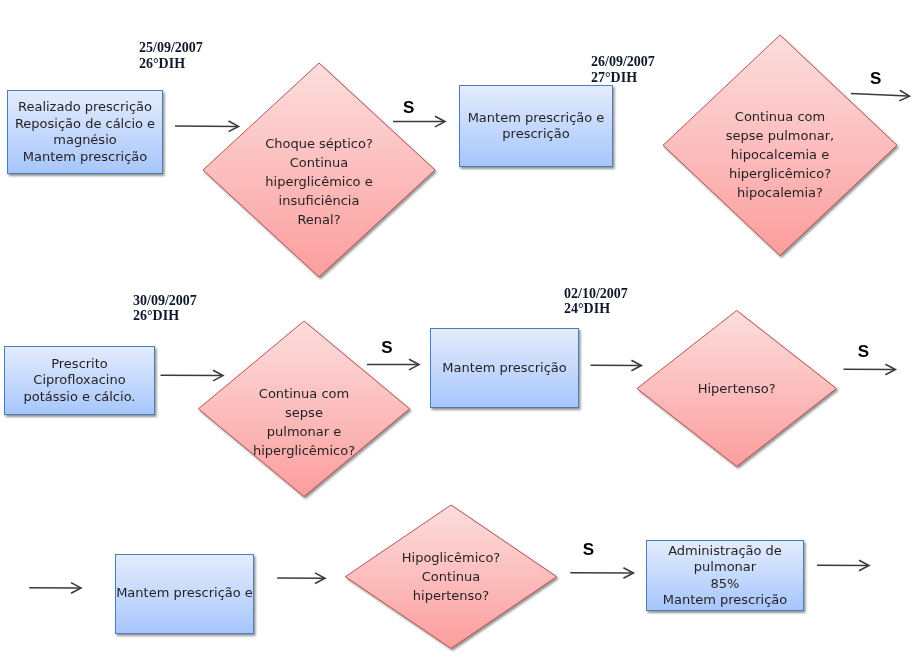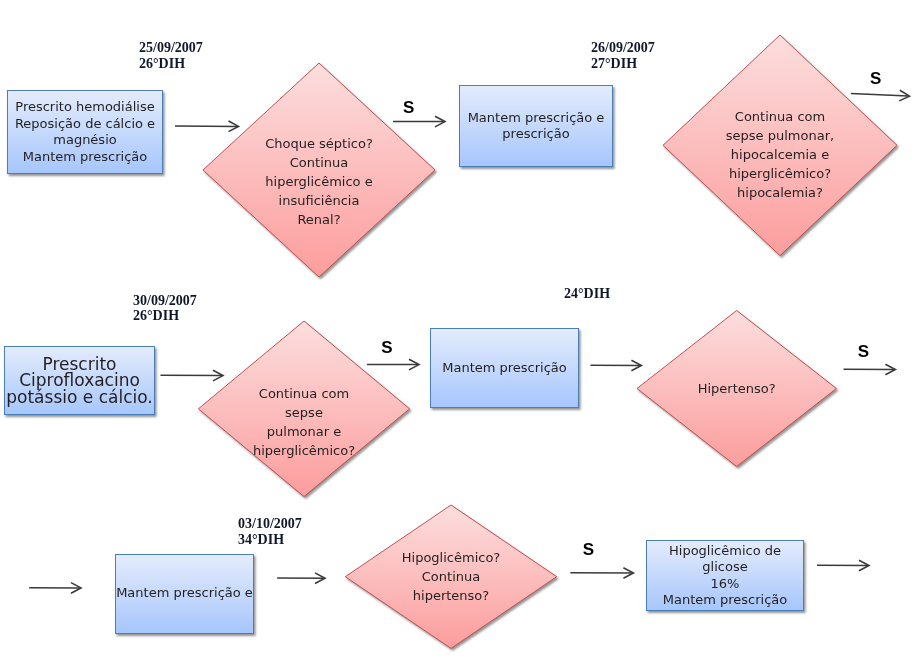--- a/index.html
+++ b/index.html
@@ -84,21 +84,21 @@
         <line x1="570.3" y1="572.8" x2="631.9" y2="573.0" stroke="#3a3a3a" stroke-width="1.5"></line>
         <path d="M 623.4 578.3 L 633.4 573.0 L 623.4 567.7" fill="none" stroke="#3a3a3a" stroke-width="1.6" stroke-linecap="butt" stroke-linejoin="miter"></path>
       </g>
 <g>
         <line x1="817.0" y1="565.3" x2="867.5" y2="565.5" stroke="#3a3a3a" stroke-width="1.5"></line>
         <path d="M 859.0 570.8 L 869.0 565.5 L 859.0 560.2" fill="none" stroke="#3a3a3a" stroke-width="1.6" stroke-linecap="butt" stroke-linejoin="miter"></path>
       </g>
 </svg>
 <div class="nodetext" style="left:7px;top:90px;width:156px;height:84px;font-size:13.0px;line-height:16.5px;">
       <div>
-        <div>Prescrito hemodiálise</div>
+        <div>Realizado prescrição</div>
         <div>Reposição de cálcio e</div>
         <div>magnésio</div>
         <div>Mantem prescrição</div>
       </div>
     </div>
 <div class="nodetext" style="left:244.0px;top:121px;width:150px;height:120px;font-size:13.0px;line-height:19.0px;">
       <div>
         <div>Choque  séptico?</div>
         <div>Continua</div>
         <div>hiperglicêmico e</div>
@@ -114,21 +114,21 @@
     </div>
 <div class="nodetext" style="left:705.0px;top:94.30000000000001px;width:150px;height:120px;font-size:13.0px;line-height:19.0px;">
       <div>
         <div>Continua com</div>
         <div>sepse pulmonar,</div>
         <div>hipocalcemia e</div>
         <div>hiperglicêmico?</div>
         <div>hipocalemia?</div>
       </div>
     </div>
-<div class="nodetext" style="left:4px;top:346px;width:151px;height:69px;font-size:17px;line-height:16.5px;">
+<div class="nodetext" style="left:4px;top:346px;width:151px;height:69px;font-size:13.0px;line-height:16.5px;">
       <div>
         <div>Prescrito Ciprofloxacino</div>
         <div>potássio e cálcio.</div>
       </div>
     </div>
 <div class="nodetext" style="left:239.0px;top:361.8px;width:130px;height:120px;font-size:13.0px;line-height:19.0px;">
       <div>
         <div>Continua com</div>
         <div>sepse</div>
         <div>pulmonar e</div>
@@ -152,42 +152,39 @@
     </div>
 <div class="nodetext" style="left:376.0px;top:516.7px;width:150px;height:120px;font-size:13.0px;line-height:19.0px;">
       <div>
         <div>Hipoglicêmico?</div>
         <div>Continua</div>
         <div>hipertenso?</div>
       </div>
     </div>
 <div class="nodetext" style="left:646px;top:540px;width:158px;height:71px;font-size:13.0px;line-height:16.5px;">
       <div>
-        <div>Hipoglicêmico de glicose</div>
-        <div>16%</div>
+        <div>Administração de pulmonar</div>
+        <div>85%</div>
         <div>Mantem prescrição</div>
       </div>
     </div>
 <div class="datelbl" style="left:139px;top:40px;width:160px;">
       <div>25/09/2007</div>
       <div>26°DIH</div>
     </div>
-<div class="datelbl" style="left:591px;top:40px;width:160px;">
+<div class="datelbl" style="left:591px;top:54px;width:160px;">
       <div>26/09/2007</div>
       <div>27°DIH</div>
     </div>
 <div class="datelbl" style="left:133px;top:292.5px;width:160px;">
       <div>30/09/2007</div>
       <div>26°DIH</div>
     </div>
 <div class="datelbl" style="left:564px;top:285.5px;width:160px;">
+      <div>02/10/2007</div>
       <div>24°DIH</div>
-    </div>
-<div class="datelbl" style="left:238px;top:516px;width:160px;">
-      <div>03/10/2007</div>
-      <div>34°DIH</div>
     </div>
 <div class="slbl" style="left:403px;top:98.5px;">S</div>
 <div class="slbl" style="left:870px;top:70.3px;">S</div>
 <div class="slbl" style="left:381.3px;top:338.5px;">S</div>
 <div class="slbl" style="left:857.7px;top:343.4px;">S</div>
 <div class="slbl" style="left:582.8px;top:540.6px;">S</div>
 </div>
 
 </body></html>

